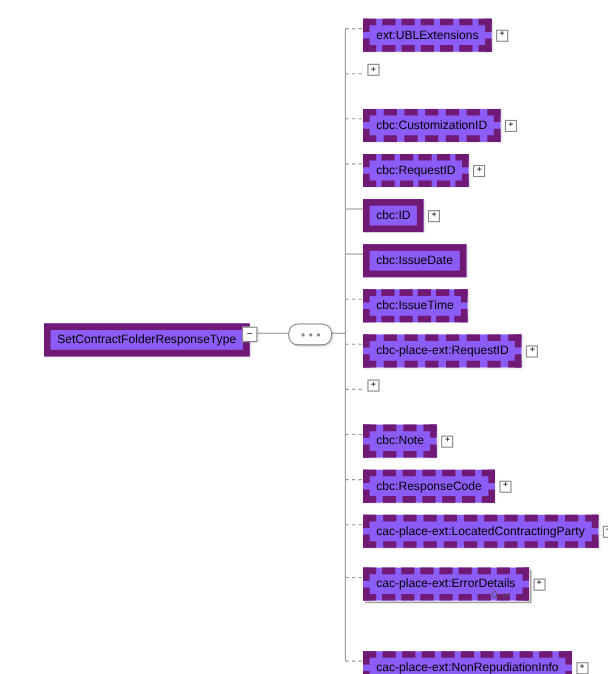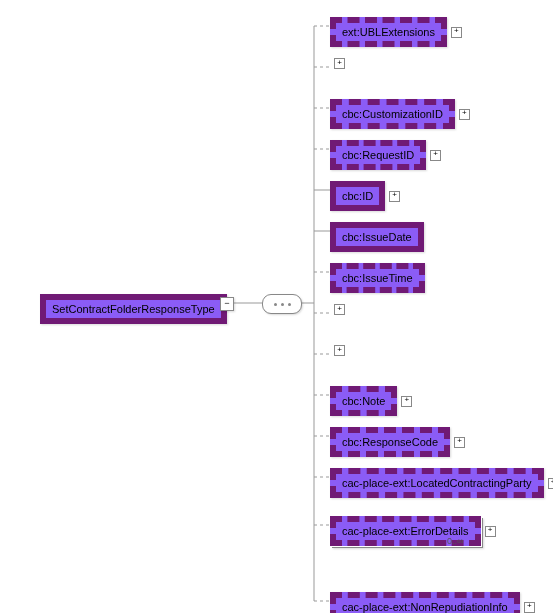--- a/index.html
+++ b/index.html
@@ -96,20 +96,21 @@
 
 <div class="node" style="top:263px;left:330px">
   <div class="node-box dashed">cbc:IssueTime</div>
 </div>
 
 <div class="node" style="top:222px;left:330px">
   <div class="node-box">cbc:IssueDate</div>
 </div>
 
 <div class="node" style="top:304px;left:330px">
+  <div class="node-box dashed">cbc-place-ext:RequestID</div>
   <div class="expander">
         <span>+</span>
       </div>
 </div>
 
 <div class="node" style="top:345px;left:330px">
   <div class="expander">
         <span>+</span>
       </div>
 </div>

